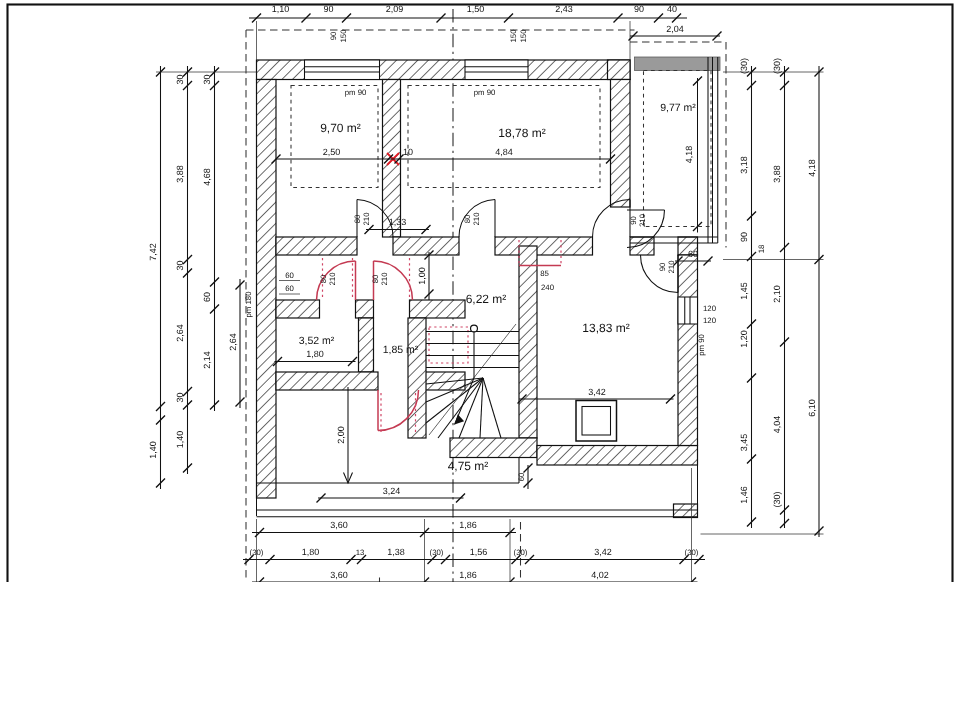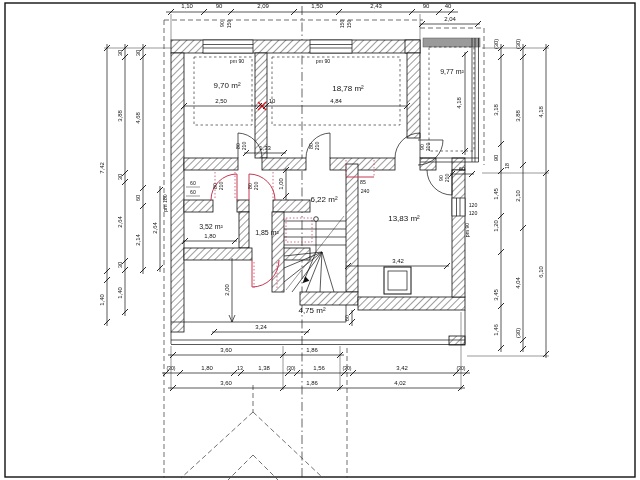--- a/index.html
+++ b/index.html
@@ -1,16 +1,16 @@
 <!DOCTYPE html>
 <html><head>
 <meta charset="utf-8">
 <style>
   html,body{margin:0;padding:0;background:#ffffff;}
-  .page{position:relative;width:640px;height:480px;background:#fff;overflow:hidden;}
+  .page{position:relative;width:640px;height:388px;background:#fff;overflow:hidden;}
   svg{display:block;}
   text{font-family:"Liberation Sans","DejaVu Sans",sans-serif;fill:#141414;}
   .t6{font-size:6px;} .t5{font-size:5.2px;} .t7{font-size:7px;} .t8{font-size:8px;}
   .m{text-anchor:middle;}
   .w{fill:url(#h);stroke:#111;stroke-width:.8;}
   .ln{stroke:#111;stroke-width:.7;fill:none;}
   .lw{stroke:#111;stroke-width:1;fill:none;}
   .thin{stroke:#333;stroke-width:.5;fill:none;}
   .tk{stroke:#111;stroke-width:.9;fill:none;}
   .dash{stroke:#333;stroke-width:.7;fill:none;stroke-dasharray:5 3;}

